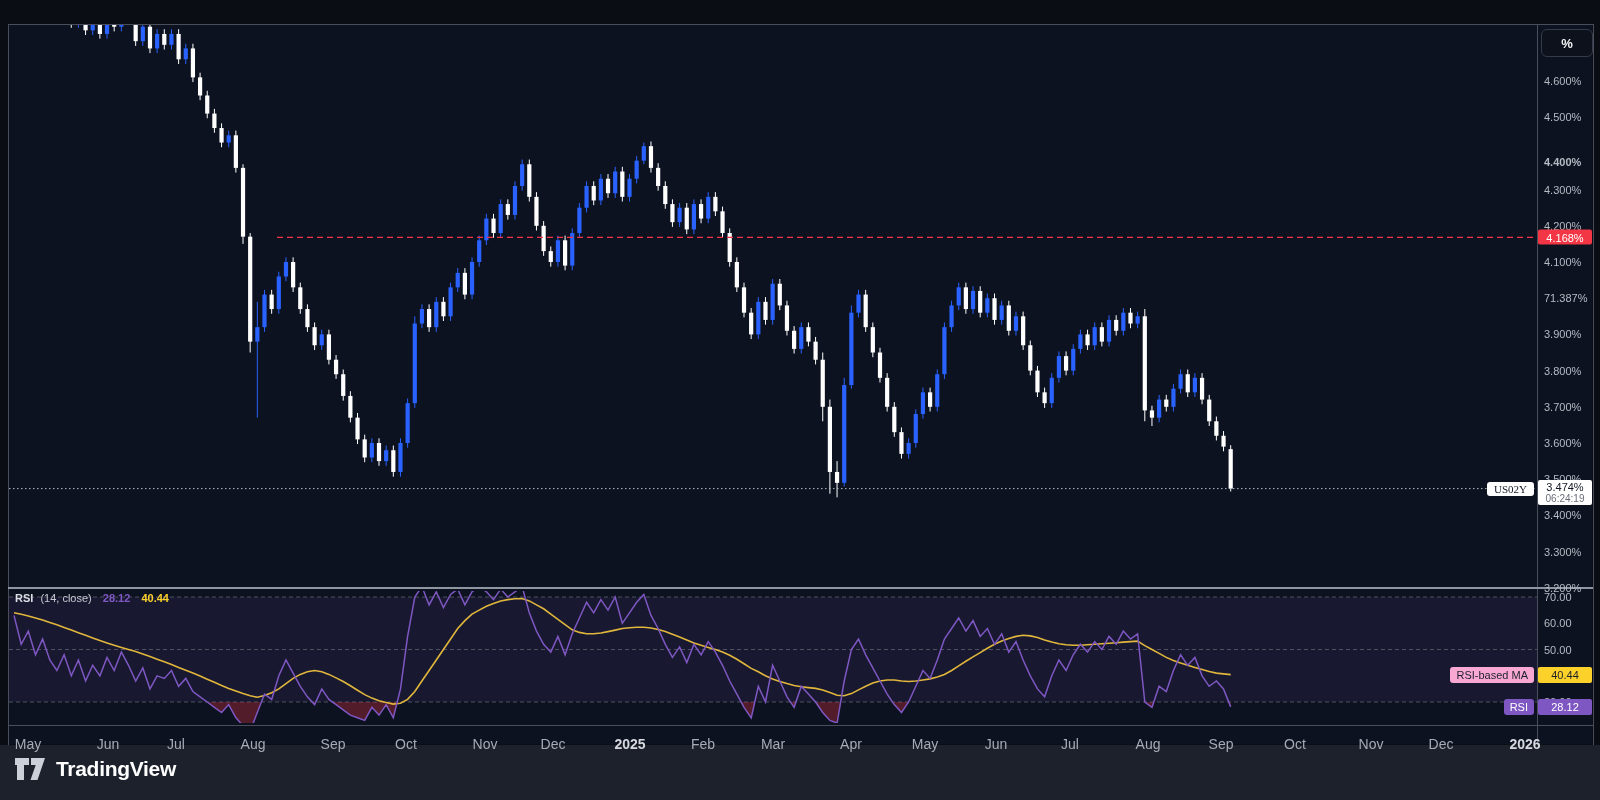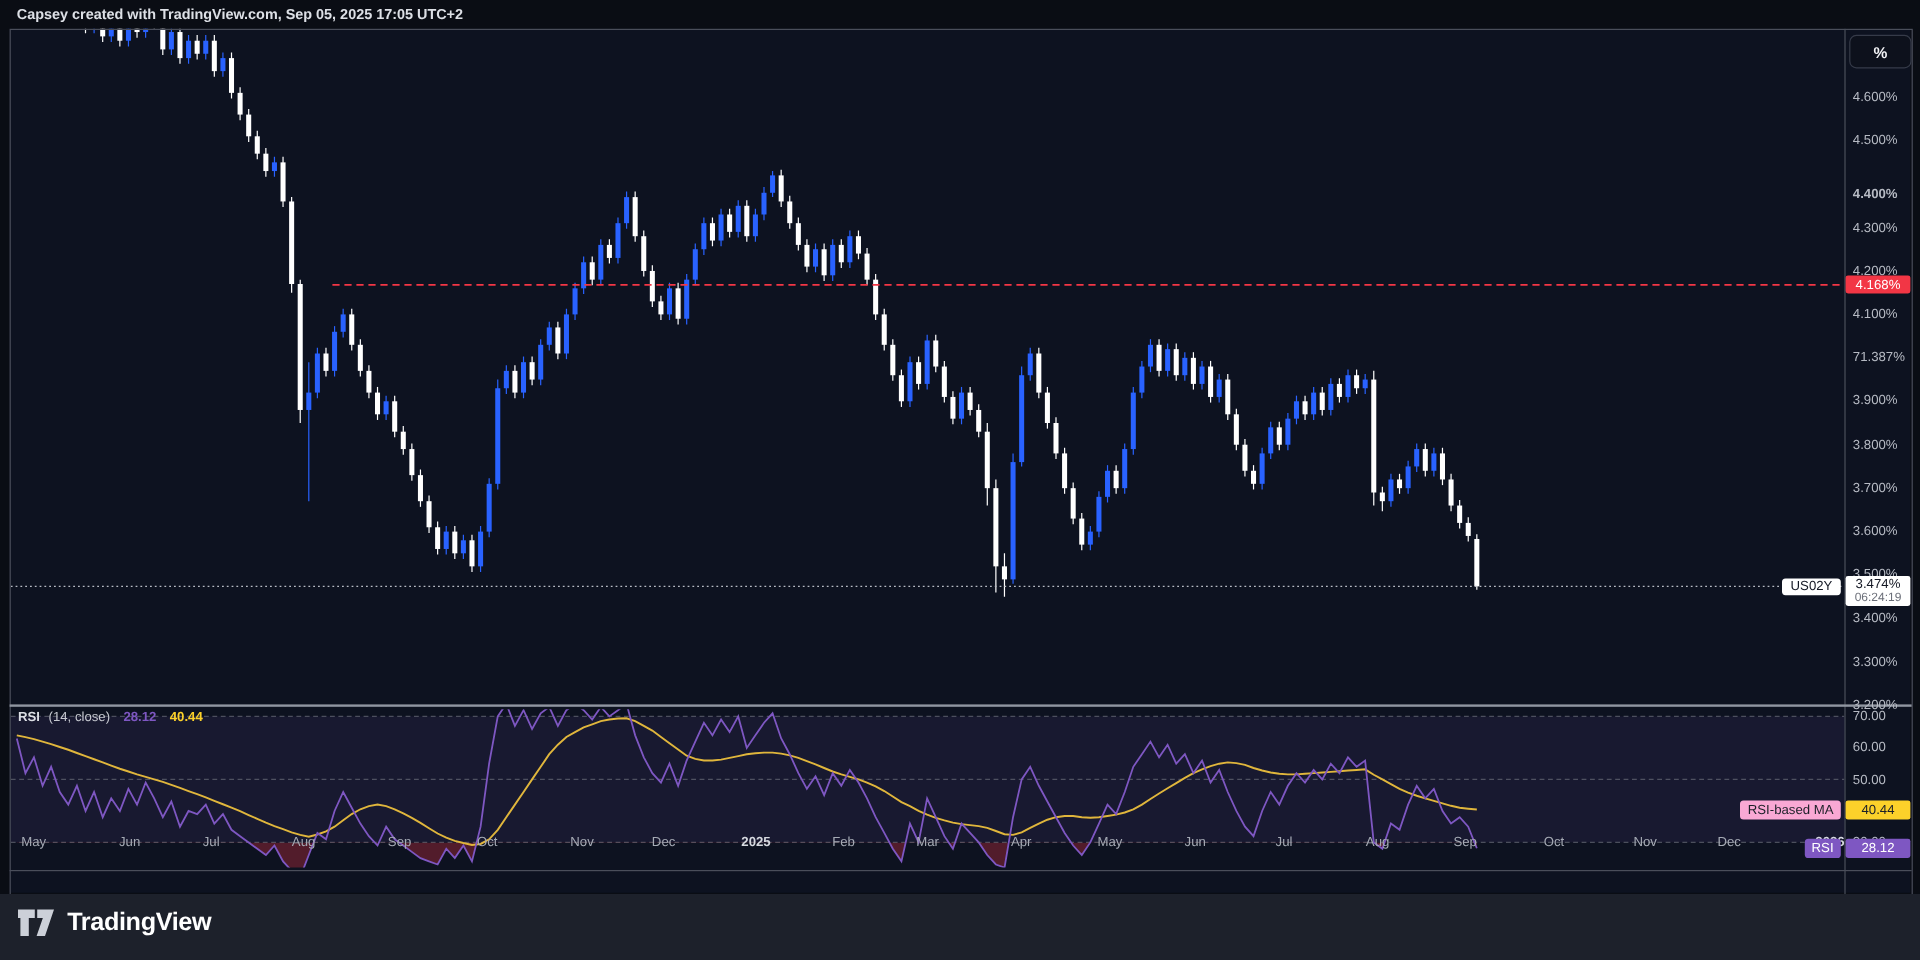--- a/index.html
+++ b/index.html
@@ -15,21 +15,21 @@
   .sym .dim{color:#8a8e99;padding:0 4px;}
   .sym .k{color:#aeb2bb;margin-left:8px;}
   .sym b{font-weight:700;color:#eceef2;}
   .sym .chg{margin-left:8px;font-weight:700;}
   #paneSep{position:absolute;left:8px;top:587px;width:1585px;height:2px;background:#9096a1;z-index:4;}
   #priceAxis{position:absolute;left:1537px;top:24px;width:56px;height:721px;border-left:1px solid #4a4e5a;z-index:3;}
   #unitBtn{position:absolute;left:1541px;top:29px;width:50px;height:26px;border:1px solid #363b49;
            border-radius:6px;color:#f2f3f6;font-size:13px;font-weight:700;display:flex;align-items:center;
            justify-content:center;z-index:6;background:#0d111c;}
   .tick{position:absolute;left:1544px;transform:translateY(-50%);font-size:11px;color:#b6bac3;z-index:4;white-space:nowrap;}
-  .timeLabel{position:absolute;top:696px;transform:translateX(-50%);font-size:11px;color:#a6abb5;z-index:4;}
+  .timeLabel{position:absolute;top:736px;transform:translateX(-50%);font-size:14px;color:#a6abb5;z-index:4;}
   .timeLabel.bold{font-weight:700;color:#d6d9df;}
   #timeAxis{position:absolute;left:8px;top:725px;width:1585px;height:20px;border-top:1px solid #4a4e5a;z-index:3;}
   #alertLabel{position:absolute;left:1538px;width:54px;height:15px;background:#f23645;color:#ffffff;
               font-size:11px;display:flex;align-items:center;justify-content:center;border-radius:2px;
               transform:translateY(-50%);z-index:6;}
   #lastBadge{position:absolute;right:66px;background:#ffffff;color:#141824;font-size:11px;padding:1px 7px;
              border-radius:3px;transform:translateY(-50%);z-index:6;}
   #lastBox{position:absolute;left:1538px;width:54px;background:#ffffff;border-radius:2px;text-align:center;
            z-index:6;padding:1px 0;}
   #lastBox .p{font-size:11px;color:#141824;}
@@ -414,40 +414,39 @@
       <g clip-path="url(#rsiClip)">
         <line x1="9" y1="597" x2="1537" y2="597" stroke="#7c8089" stroke-width="1" stroke-dasharray="4,3" opacity="0.55"></line>
         <line x1="9" y1="649.5" x2="1537" y2="649.5" stroke="#7c8089" stroke-width="1" stroke-dasharray="4,3" opacity="0.55"></line>
         <line x1="9" y1="702" x2="1537" y2="702" stroke="#7c8089" stroke-width="1" stroke-dasharray="4,3" opacity="0.55"></line>
         <path d="M14.0,615.4L21.2,644.3L28.3,631.1L35.5,654.8L42.6,639.0L49.8,660.0L56.9,670.5L64.1,654.8L71.3,675.8L78.4,660.0L85.6,681.0L92.7,665.3L99.9,675.8L107.0,657.4L114.2,670.5L121.4,652.1L128.5,665.3L135.7,681.0L142.8,667.9L150.0,688.9L157.1,675.8L164.3,678.4L171.5,670.5L178.6,686.3L185.8,678.4L192.9,691.5L200.1,696.8L207.2,702.0L214.4,707.3L221.6,712.5L228.7,704.6L235.9,717.8L243.0,725.6L250.2,730.9L257.3,712.5L264.5,694.1L271.7,699.4L278.8,675.8L286.0,660.0L293.1,673.1L300.3,686.3L307.4,696.8L314.6,704.6L321.8,688.9L328.9,699.4L336.1,704.6L343.2,709.9L350.4,715.1L357.5,717.8L364.7,720.4L371.9,707.3L379.0,715.1L386.2,704.6L393.3,717.8L400.5,688.9L407.6,636.4L414.8,597.0L421.9,586.5L429.1,604.9L436.3,591.8L443.4,607.5L450.6,594.4L457.7,589.1L464.9,604.9L472.0,591.8L479.2,586.5L486.4,591.8L493.5,599.6L500.7,589.1L507.8,597.0L515.0,591.8L522.1,586.5L529.3,612.8L536.5,631.1L543.6,644.3L550.8,652.1L557.9,636.4L565.1,654.8L572.2,633.8L579.4,618.0L586.6,602.3L593.7,612.8L600.9,599.6L608.0,610.1L615.2,597.0L622.3,623.3L629.5,612.8L636.7,602.3L643.8,594.4L651.0,615.4L658.1,628.5L665.3,644.3L672.4,657.4L679.6,646.9L686.8,662.6L693.9,644.3L701.1,654.8L708.2,641.6L715.4,652.1L722.5,665.3L729.7,681.0L736.9,694.1L744.0,707.3L751.2,717.8L758.3,686.3L765.5,702.0L772.6,665.3L779.8,681.0L787.0,696.8L794.1,707.3L801.3,686.3L808.4,694.1L815.6,702.0L822.7,712.5L829.9,720.4L837.1,723.0L844.2,681.0L851.4,649.5L858.5,639.0L865.7,654.8L872.8,667.9L880.0,681.0L887.2,694.1L894.3,704.6L901.5,712.5L908.6,702.0L915.8,686.3L922.9,670.5L930.1,678.4L937.3,660.0L944.4,639.0L951.6,628.5L958.7,618.0L965.9,631.1L973.0,620.6L980.2,636.4L987.4,628.5L994.5,644.3L1001.7,633.8L1008.8,652.1L1016.0,641.6L1023.1,660.0L1030.3,675.8L1037.5,688.9L1044.6,696.8L1051.8,675.8L1058.9,660.0L1066.1,670.5L1073.2,654.8L1080.4,644.3L1087.5,652.1L1094.7,641.6L1101.9,649.5L1109.0,636.4L1116.2,644.3L1123.3,631.1L1130.5,639.0L1137.6,633.8L1144.8,702.0L1152.0,707.3L1159.1,686.3L1166.3,691.5L1173.4,670.5L1180.6,654.8L1187.7,665.3L1194.9,657.4L1202.1,675.8L1209.2,686.3L1216.4,681.0L1223.5,688.9L1230.7,706.9L1230.7,702L14,702Z" fill="rgba(242,54,69,0.30)" clip-path="url(#osClip)"></path>
         <polyline points="14.0,612.8 21.2,614.3 28.3,615.9 35.5,618.0 42.6,620.1 49.8,622.5 56.9,624.8 64.1,627.5 71.3,630.1 78.4,632.7 85.6,635.3 92.7,638.0 99.9,640.6 107.0,642.9 114.2,645.3 121.4,647.4 128.5,649.5 135.7,651.6 142.8,654.0 150.0,656.6 157.1,659.2 164.3,661.8 171.5,664.5 178.6,667.4 185.8,670.2 192.9,673.1 200.1,676.0 207.2,679.2 214.4,682.3 221.6,685.5 228.7,688.4 235.9,691.0 243.0,693.6 250.2,695.7 257.3,697.3 264.5,695.4 271.7,692.8 278.8,688.9 286.0,683.6 293.1,678.4 300.3,674.4 307.4,671.8 314.6,670.5 321.8,671.8 328.9,674.4 336.1,677.9 343.2,681.5 350.4,685.7 357.5,690.2 364.7,694.6 371.9,698.1 379.0,700.7 386.2,702.5 393.3,704.1 400.5,703.3 407.6,699.4 414.8,691.5 421.9,681.0 429.1,670.5 436.3,660.0 443.4,649.5 450.6,639.0 457.7,628.5 464.9,620.6 472.0,614.1 479.2,610.1 486.4,606.2 493.5,603.6 500.7,600.9 507.8,599.6 515.0,598.8 522.1,598.6 529.3,600.9 536.5,604.9 543.6,608.8 550.8,614.1 557.9,619.3 565.1,624.6 572.2,629.8 579.4,632.4 586.6,633.8 593.7,633.8 600.9,633.0 608.0,631.6 615.2,630.1 622.3,628.5 629.5,627.7 636.7,627.2 643.8,627.2 651.0,628.0 658.1,629.5 665.3,631.6 672.4,634.3 679.6,636.9 686.8,640.0 693.9,642.9 701.1,645.3 708.2,647.4 715.4,649.5 722.5,652.1 729.7,655.3 736.9,659.2 744.0,663.7 751.2,668.4 758.3,671.8 765.5,675.8 772.6,678.9 779.8,681.5 787.0,683.6 794.1,685.5 801.3,686.8 808.4,687.6 815.6,688.4 822.7,689.9 829.9,692.5 837.1,695.2 844.2,695.7 851.4,693.6 858.5,689.9 865.7,686.3 872.8,683.1 880.0,681.0 887.2,680.0 894.3,680.0 901.5,681.0 908.6,681.5 915.8,681.0 922.9,680.0 930.1,678.9 937.3,677.1 944.4,674.4 951.6,670.5 958.7,665.8 965.9,661.3 973.0,656.9 980.2,652.6 987.4,648.2 994.5,644.3 1001.7,641.1 1008.8,638.5 1016.0,636.4 1023.1,635.3 1030.3,635.9 1037.5,637.4 1044.6,640.0 1051.8,642.1 1058.9,643.7 1066.1,644.8 1073.2,645.3 1080.4,645.3 1087.5,644.8 1094.7,644.3 1101.9,643.7 1109.0,643.2 1116.2,642.7 1123.3,642.1 1130.5,641.6 1137.6,641.1 1144.8,645.6 1152.0,649.5 1159.1,653.4 1166.3,657.4 1173.4,660.5 1180.6,663.1 1187.7,665.3 1194.9,667.4 1202.1,669.5 1209.2,671.5 1216.4,673.1 1223.5,673.9 1230.7,674.6" fill="none" stroke="#e0b63c" stroke-width="1.6"></polyline>
         <polyline points="14.0,615.4 21.2,644.3 28.3,631.1 35.5,654.8 42.6,639.0 49.8,660.0 56.9,670.5 64.1,654.8 71.3,675.8 78.4,660.0 85.6,681.0 92.7,665.3 99.9,675.8 107.0,657.4 114.2,670.5 121.4,652.1 128.5,665.3 135.7,681.0 142.8,667.9 150.0,688.9 157.1,675.8 164.3,678.4 171.5,670.5 178.6,686.3 185.8,678.4 192.9,691.5 200.1,696.8 207.2,702.0 214.4,707.3 221.6,712.5 228.7,704.6 235.9,717.8 243.0,725.6 250.2,730.9 257.3,712.5 264.5,694.1 271.7,699.4 278.8,675.8 286.0,660.0 293.1,673.1 300.3,686.3 307.4,696.8 314.6,704.6 321.8,688.9 328.9,699.4 336.1,704.6 343.2,709.9 350.4,715.1 357.5,717.8 364.7,720.4 371.9,707.3 379.0,715.1 386.2,704.6 393.3,717.8 400.5,688.9 407.6,636.4 414.8,597.0 421.9,586.5 429.1,604.9 436.3,591.8 443.4,607.5 450.6,594.4 457.7,589.1 464.9,604.9 472.0,591.8 479.2,586.5 486.4,591.8 493.5,599.6 500.7,589.1 507.8,597.0 515.0,591.8 522.1,586.5 529.3,612.8 536.5,631.1 543.6,644.3 550.8,652.1 557.9,636.4 565.1,654.8 572.2,633.8 579.4,618.0 586.6,602.3 593.7,612.8 600.9,599.6 608.0,610.1 615.2,597.0 622.3,623.3 629.5,612.8 636.7,602.3 643.8,594.4 651.0,615.4 658.1,628.5 665.3,644.3 672.4,657.4 679.6,646.9 686.8,662.6 693.9,644.3 701.1,654.8 708.2,641.6 715.4,652.1 722.5,665.3 729.7,681.0 736.9,694.1 744.0,707.3 751.2,717.8 758.3,686.3 765.5,702.0 772.6,665.3 779.8,681.0 787.0,696.8 794.1,707.3 801.3,686.3 808.4,694.1 815.6,702.0 822.7,712.5 829.9,720.4 837.1,723.0 844.2,681.0 851.4,649.5 858.5,639.0 865.7,654.8 872.8,667.9 880.0,681.0 887.2,694.1 894.3,704.6 901.5,712.5 908.6,702.0 915.8,686.3 922.9,670.5 930.1,678.4 937.3,660.0 944.4,639.0 951.6,628.5 958.7,618.0 965.9,631.1 973.0,620.6 980.2,636.4 987.4,628.5 994.5,644.3 1001.7,633.8 1008.8,652.1 1016.0,641.6 1023.1,660.0 1030.3,675.8 1037.5,688.9 1044.6,696.8 1051.8,675.8 1058.9,660.0 1066.1,670.5 1073.2,654.8 1080.4,644.3 1087.5,652.1 1094.7,641.6 1101.9,649.5 1109.0,636.4 1116.2,644.3 1123.3,631.1 1130.5,639.0 1137.6,633.8 1144.8,702.0 1152.0,707.3 1159.1,686.3 1166.3,691.5 1173.4,670.5 1180.6,654.8 1187.7,665.3 1194.9,657.4 1202.1,675.8 1209.2,686.3 1216.4,681.0 1223.5,688.9 1230.7,706.9" fill="none" stroke="#7e57c2" stroke-width="1.5"></polyline>
       </g>
     </svg>
 
-  <div class="watermark">Capsey created with TradingView.com, Sep 05, 2025 17:05 UTC+2</div>
 
   <div id="frame"></div>
   <div id="paneSep"></div>
 
 
   <div class="rsiLegend">
     <span class="t">RSI</span>
     <span class="t" style="font-weight:400;margin-left:4px;color:#c6c9d0">(14, close)</span>
     <span class="v1" style="color: rgb(126, 87, 194);">28.12</span>
     <span class="v2" style="color: rgb(252, 209, 42);">40.44</span>
   </div>
 
   <div id="priceAxis"></div>
   <div id="unitBtn">%</div>
   <div id="ticks"></div>
 
   <div id="alertLabel" style="top: 237.384px;">4.168%</div>
 
-  <div id="lastBadge" style="top: 488.612px;">US02Y</div>
+  <div id="lastBadge" style="top: 488.612px; font-family: Liberation Serif, serif;">US02Y</div>
   <div id="lastBox" style="top: 479.612px;">
     <div class="p">3.474%</div>
     <div class="cd">06:24:19</div>
   </div>
 
   <div class="pillLabel" id="maPill" style="top: 674.595px; background: #f9a8d4; color: rgb(28, 32, 40);">RSI-based MA</div>
   <div class="pillVal" id="maVal" style="top: 674.595px; background: rgb(252, 209, 42); color: rgb(28, 32, 40);">40.44</div>
   <div class="pillLabel" id="rsiPill" style="top: 706.935px; background: rgb(126, 87, 194); color: rgb(255, 255, 255);">RSI</div>
   <div class="pillVal" id="rsiVal" style="top: 706.935px; background: rgb(126, 87, 194); color: rgb(255, 255, 255);">28.12</div>
 

